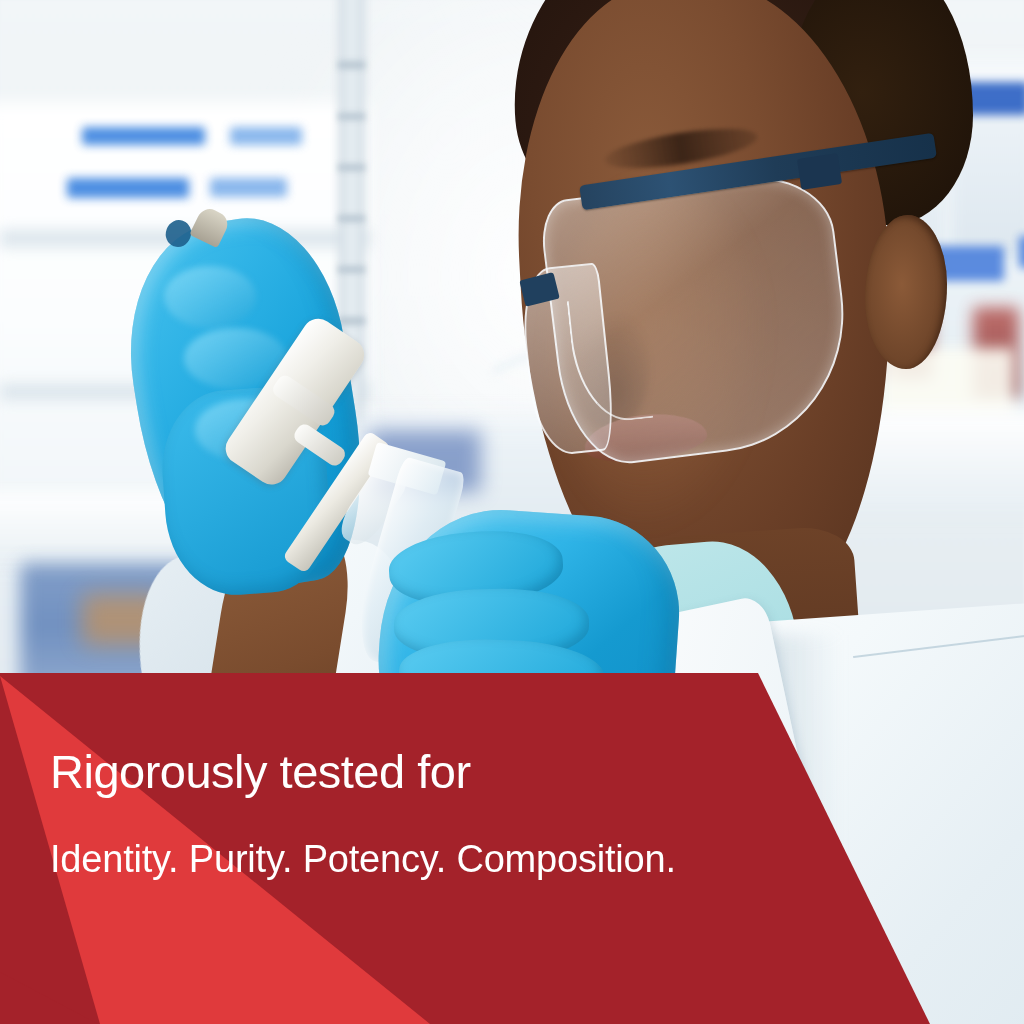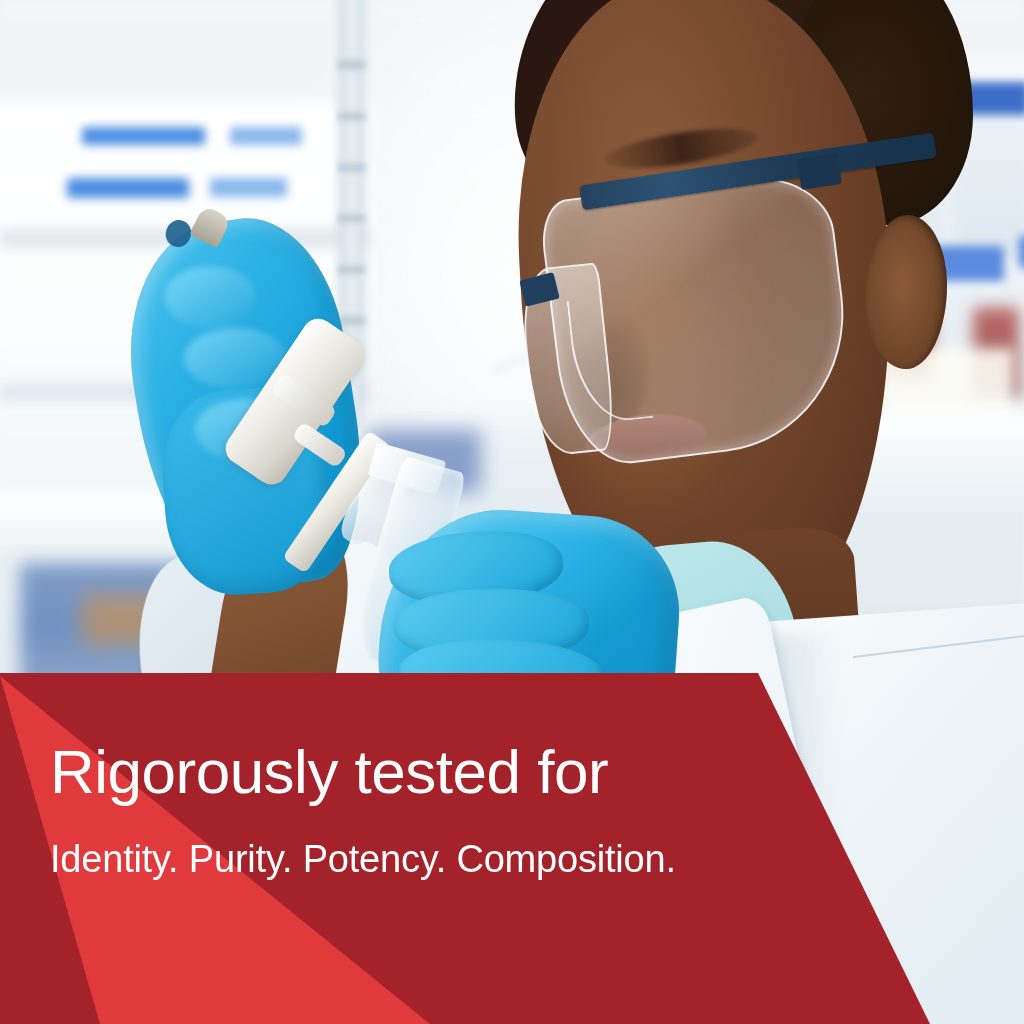--- a/index.html
+++ b/index.html
@@ -336,21 +336,21 @@
     clip-path:polygon(0 676px, 430px 1024px, 100px 1024px);
   }
   .band-corner{
     position:absolute;left:0;top:0;width:1024px;height:1024px;
     background:var(--red-dark,#A4222A);
     clip-path:polygon(0 972px, 98px 1024px, 0 1024px);
   }
 
   .caption{position:absolute;left:50px;top:736px;width:700px;}
   .headline{
-    color:#ffffff;font-size:62px;line-height:72px;letter-spacing:-.5px;
+    color:#ffffff;font-size:47px;line-height:72px;letter-spacing:-.5px;
     font-weight:300;white-space:nowrap;
   }
   .headline .bold{font-weight:700;letter-spacing:-1px;}
   .subhead{
     color:#ffffff;font-size:38px;line-height:46px;font-weight:400;
     margin-top:28px;white-space:nowrap;letter-spacing:-.2px;
   }
 </style>
 </head>
 <body>

